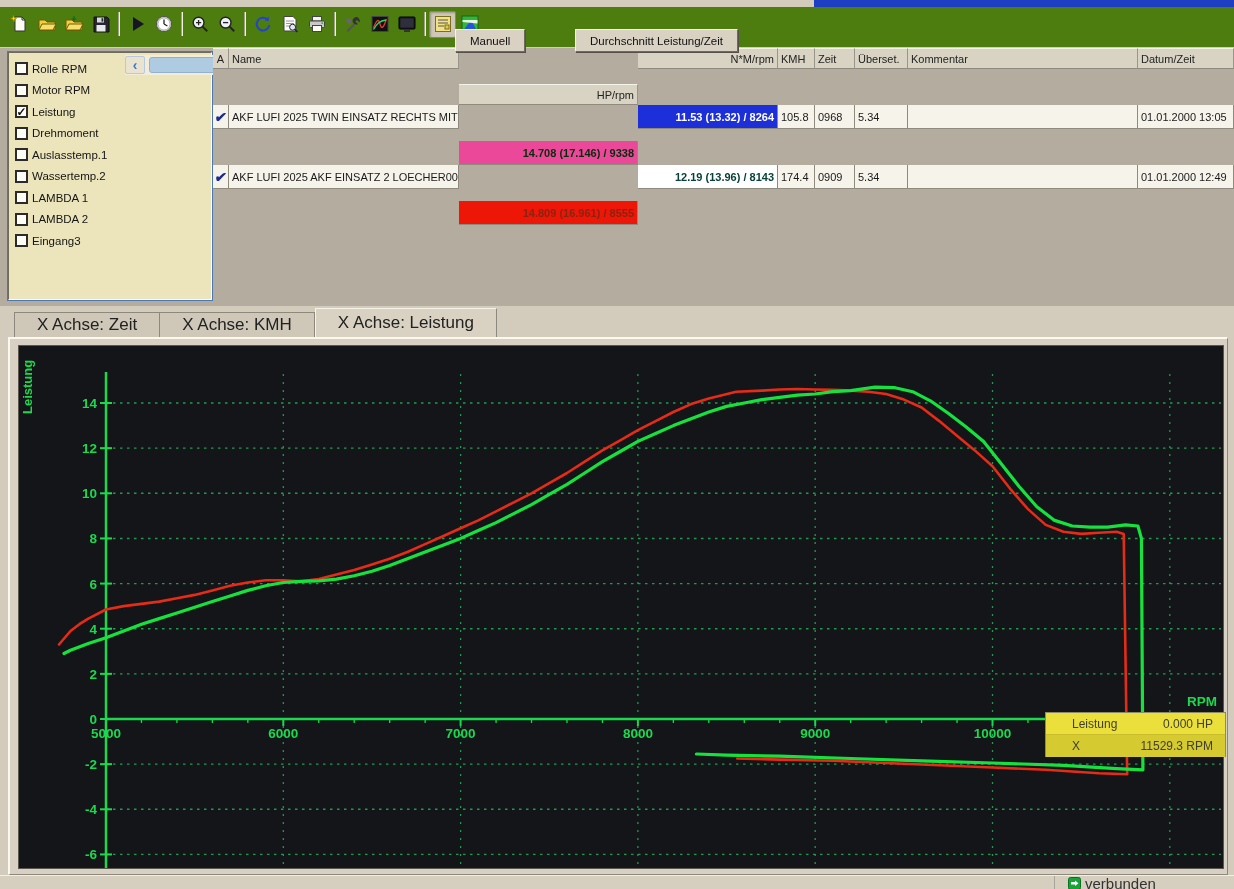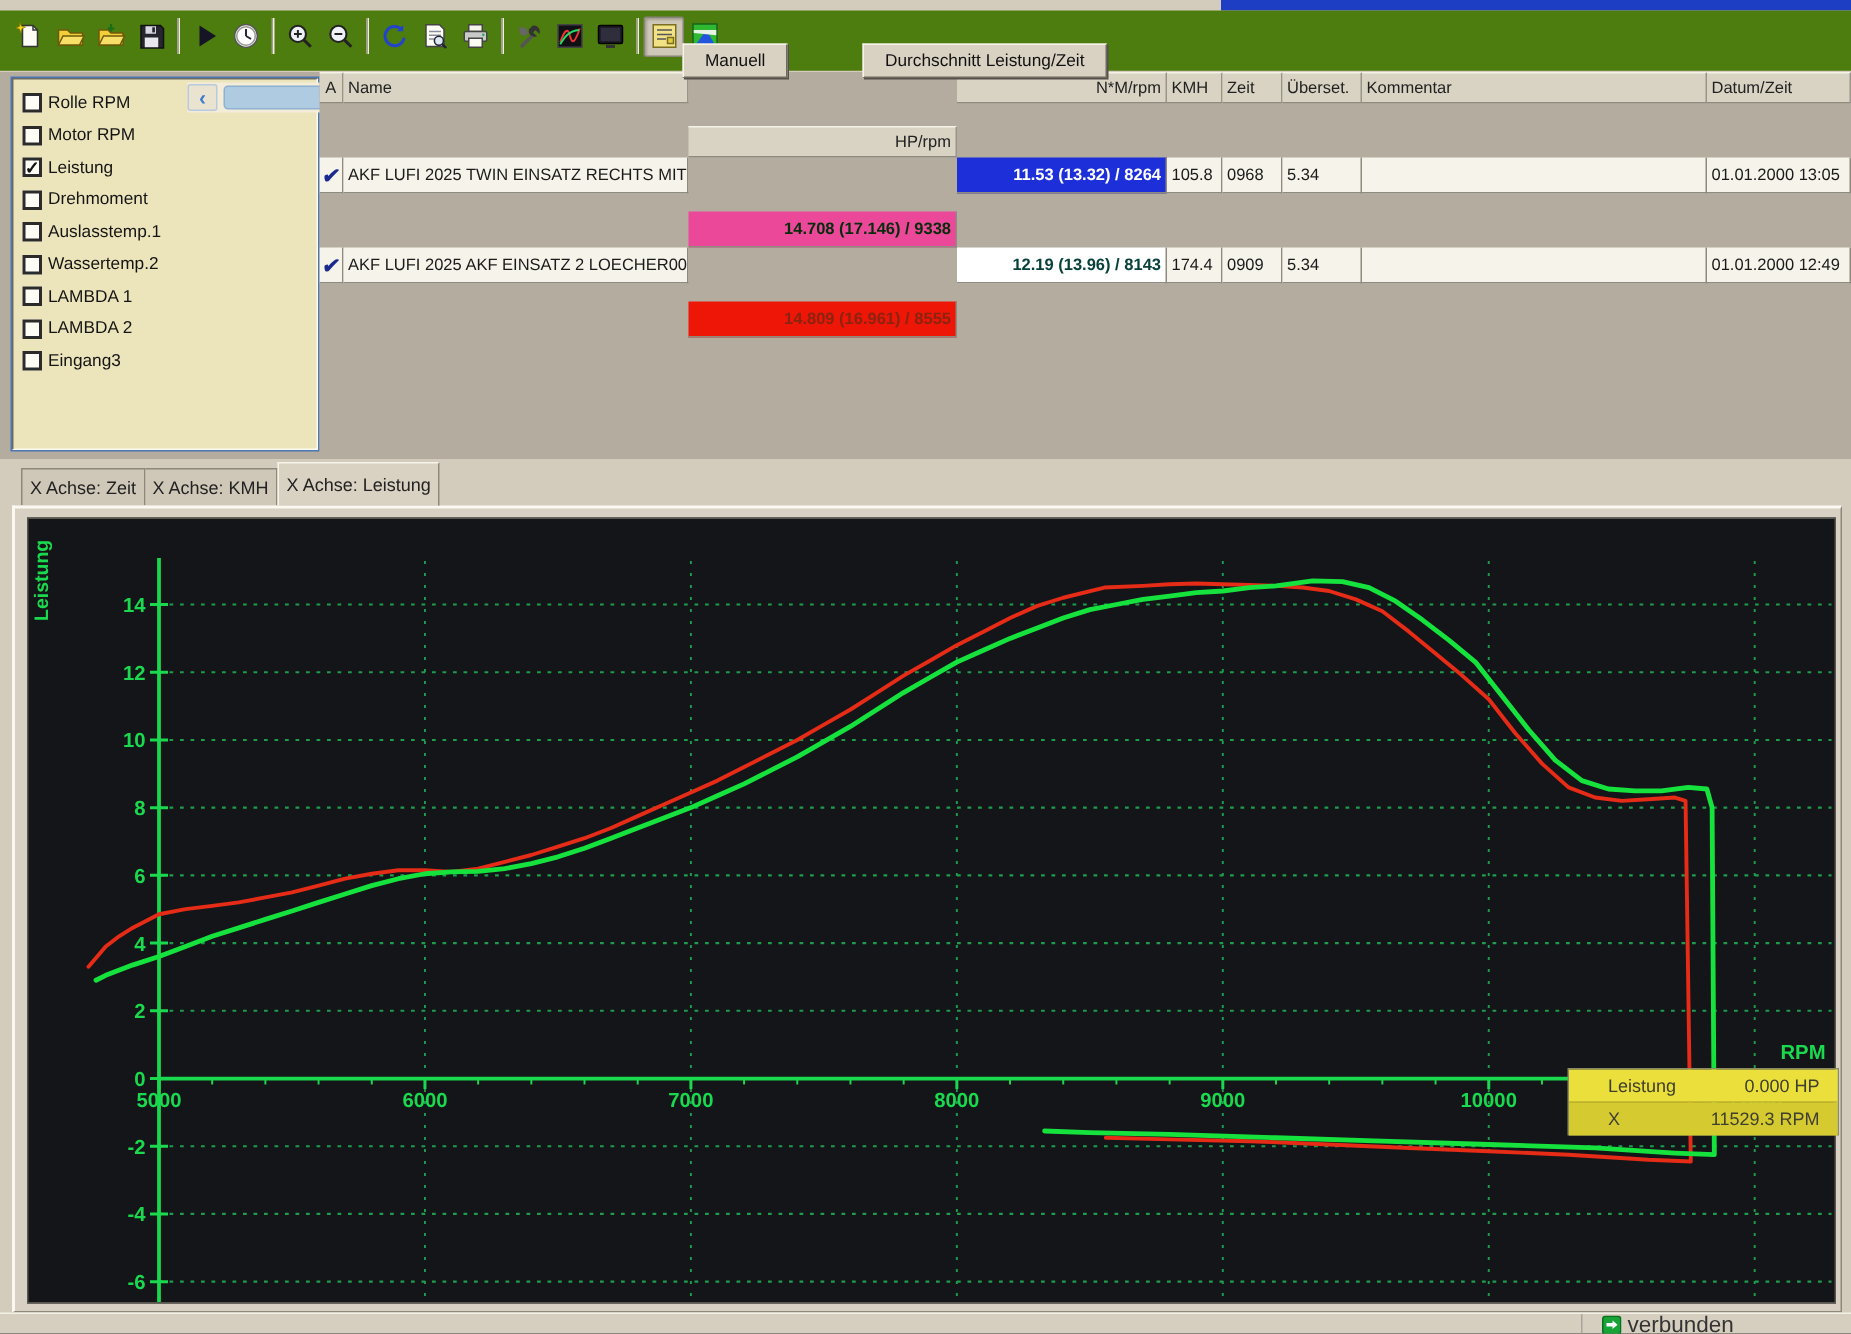--- a/index.html
+++ b/index.html
@@ -57,21 +57,21 @@
   .cw-nm { width:140px; flex:none; justify-content:flex-end; }
   .cw-kmh { width:37px; flex:none; }
   .cw-motor { width:40px; flex:none; }
   .cw-ueb { width:53px; flex:none; }
   .cw-komm { width:230px; flex:none; }
   .cw-datum { flex:1; }
   .chk-mark { color:#1b2a8e; font-weight:bold; font-size:14px; transform:skewX(-8deg); }
 
   
   #tabbar { position:absolute; left:0; top:306px; width:1234px; height:31px; background:#d3ccbd; display:flex; align-items:flex-end; padding-left:14px; }
-  .tab { height:25px; display:flex; align-items:center; padding:0 5px; font-size:12px; color:#222;
+  .tab { height:25px; display:flex; align-items:center; padding:0 22px; font-size:17px; color:#222;
          background:#cfc8b9; border:1px solid #8d887c; border-bottom:none; }
   .tab + .tab { border-left:none; }
   .tab.active { background:#d9d2c3; height:29px; border-top-color:#f6f3e9; border-left:1px solid #f6f3e9; position:relative; z-index:2; }
 
   
   #chart-panel { position:absolute; left:8px; top:337px; width:1220px; height:538px; background:#d8d1c3;
                  border-top:2px solid #fbf8ef; border-left:2px solid #fbf8ef; border-right:1px solid #8d887c; border-bottom:1px solid #8d887c; }
   #plot-wrap { position:absolute; left:8px; top:6px; width:1206px; height:524px; background:#131518;
                border:1px solid #5a564e; }
   #plot { position:absolute; left:0; top:0; }

